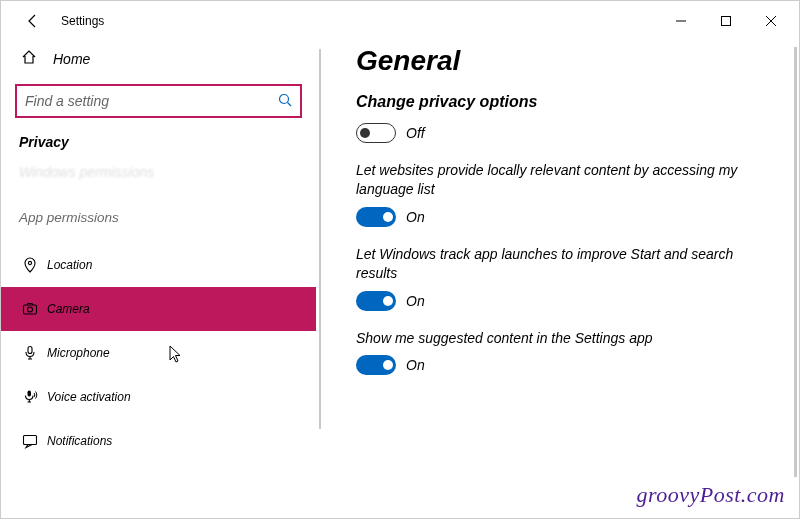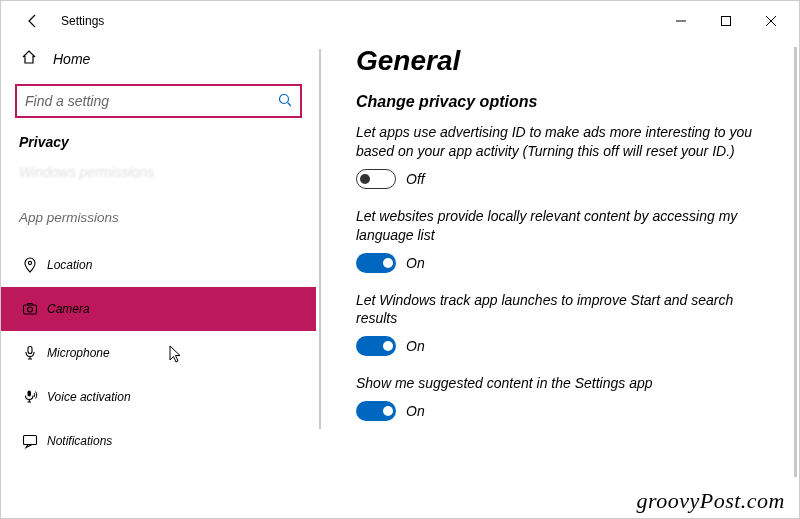--- a/index.html
+++ b/index.html
@@ -183,25 +183,25 @@
     border-radius: 50%;
     right: 3px; top: 50%;
     transform: translateY(-50%);
   }
   .toggle-label {
     font-size: 14px;
   }
   .watermark {
     position: absolute;
     right: 14px;
-    bottom: 4px;
+    bottom: 10px;
     font-family: Georgia, serif;
     font-style: italic;
     font-size: 22px;
-    color: #000000;
+    color: #4c1d95;
     letter-spacing: 0.5px;
   }
   .right-scroll {
     position: absolute;
     right: 2px;
     top: 46px;
     width: 3px;
     height: 430px;
     background: #c8c8c8;
   }
@@ -316,21 +316,20 @@
     </svg>
   </div>
 
   <div class="divider-scroll"></div>
 
   <div class="main">
     <div class="h1">General</div>
     <div class="h2">Change privacy options</div>
 
     <div class="setting">
-      <div class="desc">Let apps use advertising ID to make ads more interesting to you based on your app activity (Turning this off will reset your ID.)</div>
       <div class="toggle-row">
         <div class="toggle off"></div>
         <span class="toggle-label">Off</span>
       </div>
     </div>
 
     <div class="setting">
       <div class="desc">Let websites provide locally relevant content by accessing my language list</div>
       <div class="toggle-row">
         <div class="toggle on"></div>

